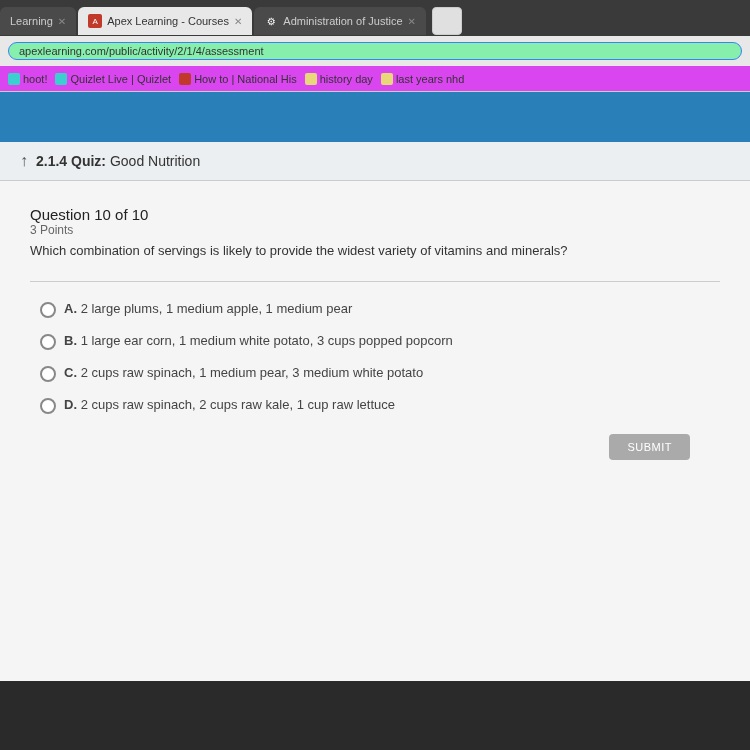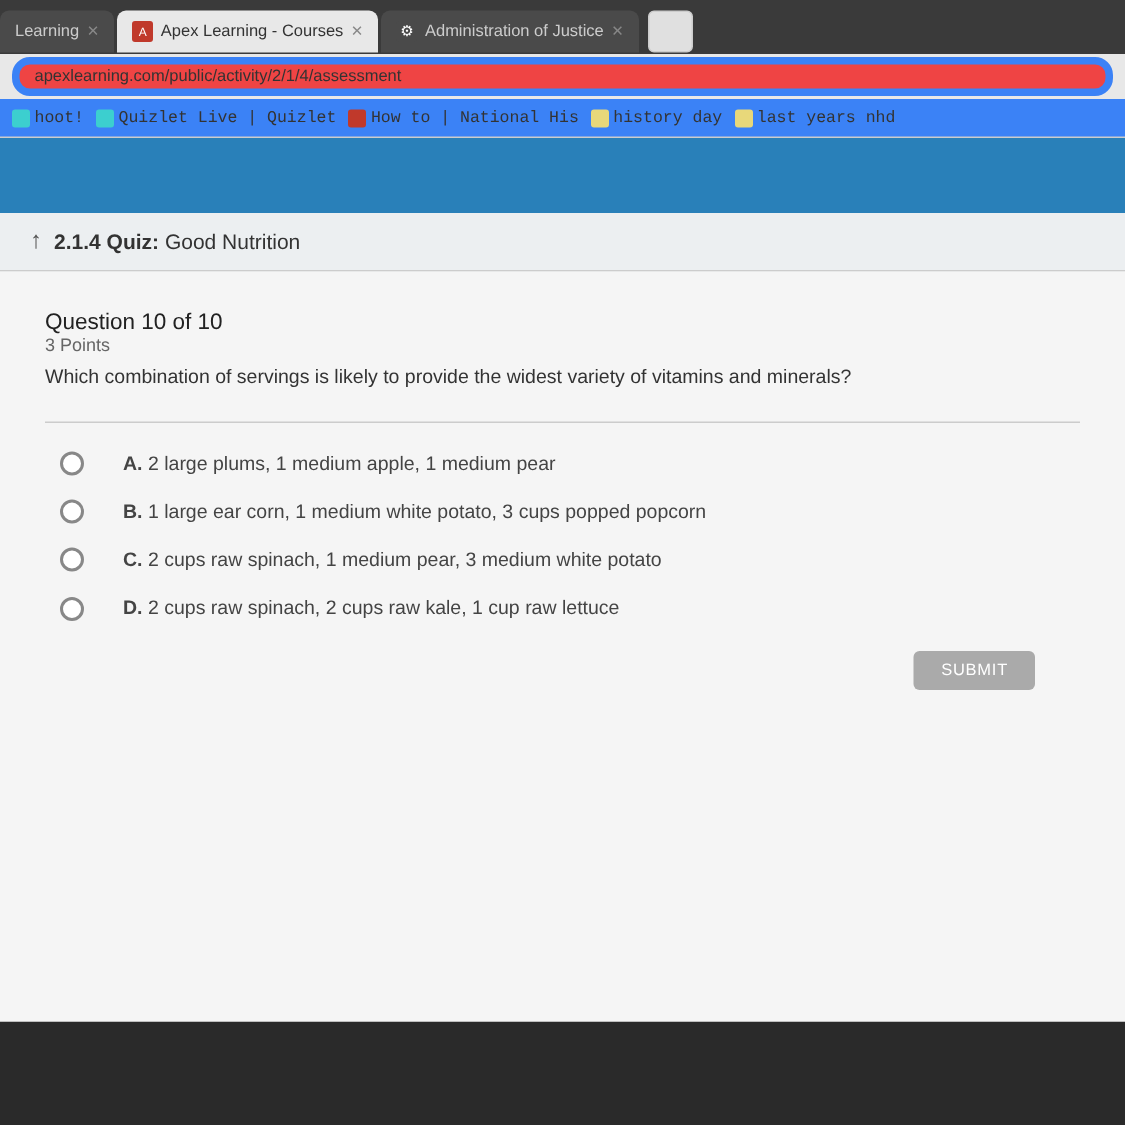--- a/index.html
+++ b/index.html
@@ -74,37 +74,36 @@
     .address-bar-row {
       background: #e8e8e8;
       display: flex;
       align-items: center;
       padding: 4px 8px;
       height: 30px;
     }
 
     .address-bar {
       flex: 1;
-      background: #ef4444;
-      border: 5px solid #3b82f6;
+      background: #86efac;
+      border: 1px solid #3b82f6;
       border-radius: 12px;
       padding: 2px 10px;
       font-size: 11px;
       color: #333;
     }
 
     .bookmarks-bar {
-      background: #3b82f6;
+      background: #d946ef;
       display: flex;
       align-items: center;
       padding: 3px 8px;
       height: 26px;
       gap: 8px;
       border-bottom: 1px solid #ccc;
-      font-family: Liberation Mono, monospace;
     }
 
     .bookmark-item {
       display: flex;
       align-items: center;
       gap: 3px;
       font-size: 11px;
       color: #333;
       cursor: pointer;
     }
@@ -193,22 +192,22 @@
 
     .answer-options {
       display: flex;
       flex-direction: column;
       gap: 14px;
       padding-left: 10px;
     }
 
     .answer-option {
       display: flex;
-      align-items: center;
-      gap: 26px;
+      align-items: flex-end;
+      gap: 8px;
       cursor: pointer;
     }
 
     .radio-circle {
       width: 16px;
       height: 16px;
       border: 2px solid #888;
       border-radius: 50%;
       flex-shrink: 0;
       margin-top: 1px;

